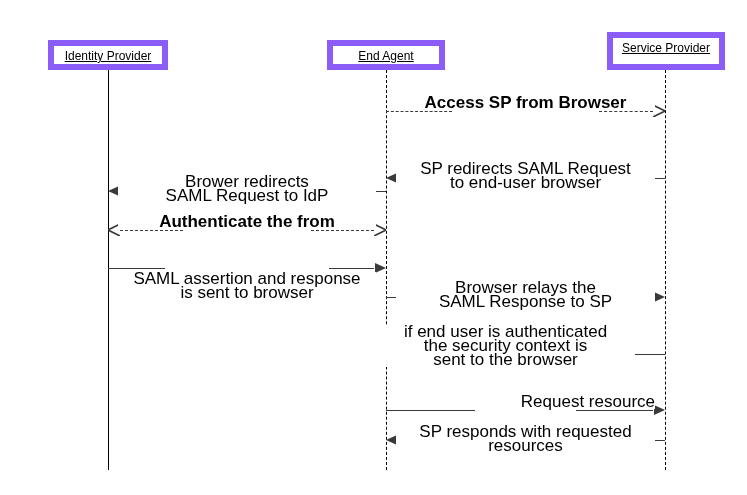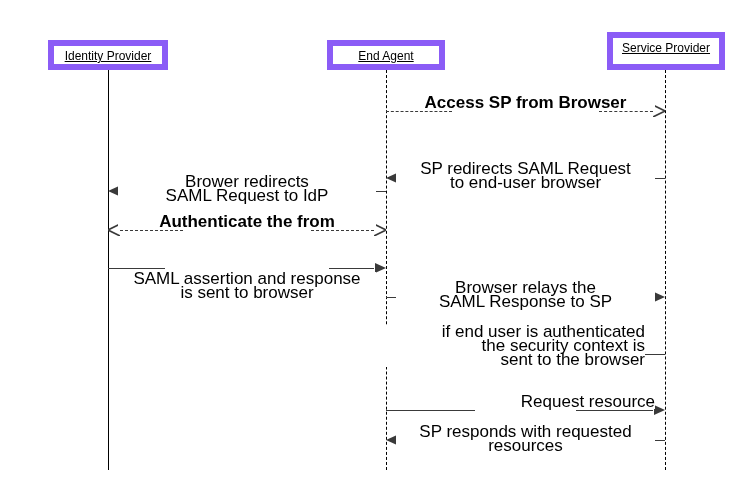--- a/index.html
+++ b/index.html
@@ -174,21 +174,21 @@
         <div class="head filled-right" style="left: 375px;"></div>
       </div>
       <div class="msg" style="left: 0px; top: 297px; width: 747px;">
         <div class="msg-label" style="width: 259px; left: 396px; top: -16px;">Browser relays the
 SAML Response to SP</div>
         <div class="seg" style="left: 386px; width: 75.8984px;"></div>
         <div class="seg" style="left: 589.102px; width: 63.8984px;"></div>
         <div class="head filled-right" style="left: 654px;"></div>
       </div>
       <div class="msg" style="left: 0px; top: 354px; width: 747px;">
-        <div class="msg-label" style="width: 259px; left: 386px; top: -29px; text-align: right;">if end user is authenticated
+        <div class="msg-label" style="width: 259px; left: 376px; top: -29px;">if end user is authenticated
 the security context is
 sent to the browser</div>
         <div class="seg" style="left: 398px; width: 53.7734px;"></div>
         <div class="seg" style="left: 599.227px; width: 65.7734px;"></div>
         <div class="head filled-left" style="left: 386px;"></div>
       </div>
       <div class="msg" style="left: 0px; top: 410px; width: 747px;">
         <div class="msg-label" style="width: 259px; left: 396px; top: -15px; text-align: right;">Request resource</div>
         <div class="seg" style="left: 386px; width: 89.1094px;"></div>
         <div class="seg" style="left: 575.891px; width: 77.1094px;"></div>

